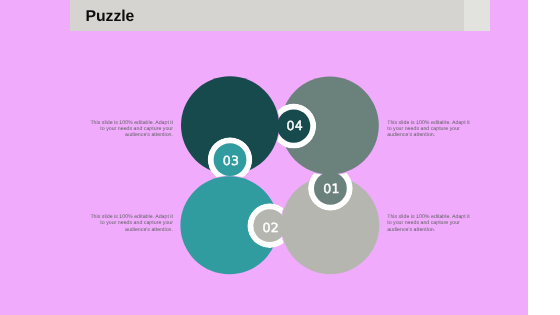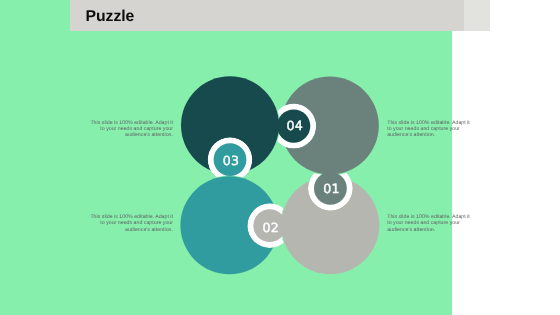--- a/index.html
+++ b/index.html
@@ -1,18 +1,18 @@
 <!DOCTYPE html>
 <html><head>
 <meta charset="utf-8">
 <style>
   html,body{margin:0;padding:0;-webkit-font-smoothing:antialiased;text-rendering:geometricPrecision;}
   body{width:560px;height:315px;background:#ffffff;overflow:hidden;
        font-family:"Liberation Sans",sans-serif;}
-  .slide{position:relative;width:452px;height:315px;background:#86efac;}
+  .slide{position:relative;width:528px;height:315px;background:#f0abfc;}
   .hdr{position:absolute;left:70px;top:0;width:394px;height:31px;background:#d5d4d0;}
   .hdr2{position:absolute;left:464px;top:0;width:26px;height:31px;background:#e2e2de;}
   .title{position:absolute;left:85.6px;top:7.8px;font-size:15.8px;font-weight:700;color:#0d0d0d;letter-spacing:-0.1px;}
   .diagram{position:absolute;left:0;top:0;}
   .txt{position:absolute;font-size:5.25px;line-height:6.2px;color:#636466;width:88px;white-space:nowrap;}
   .t1{left:85px;top:120px;text-align:right;}
   .t2{left:387.2px;top:119.8px;text-align:left;}
   .t3{left:85px;top:214.2px;text-align:right;}
   .t4{left:387.2px;top:214.2px;text-align:left;}
 </style>

